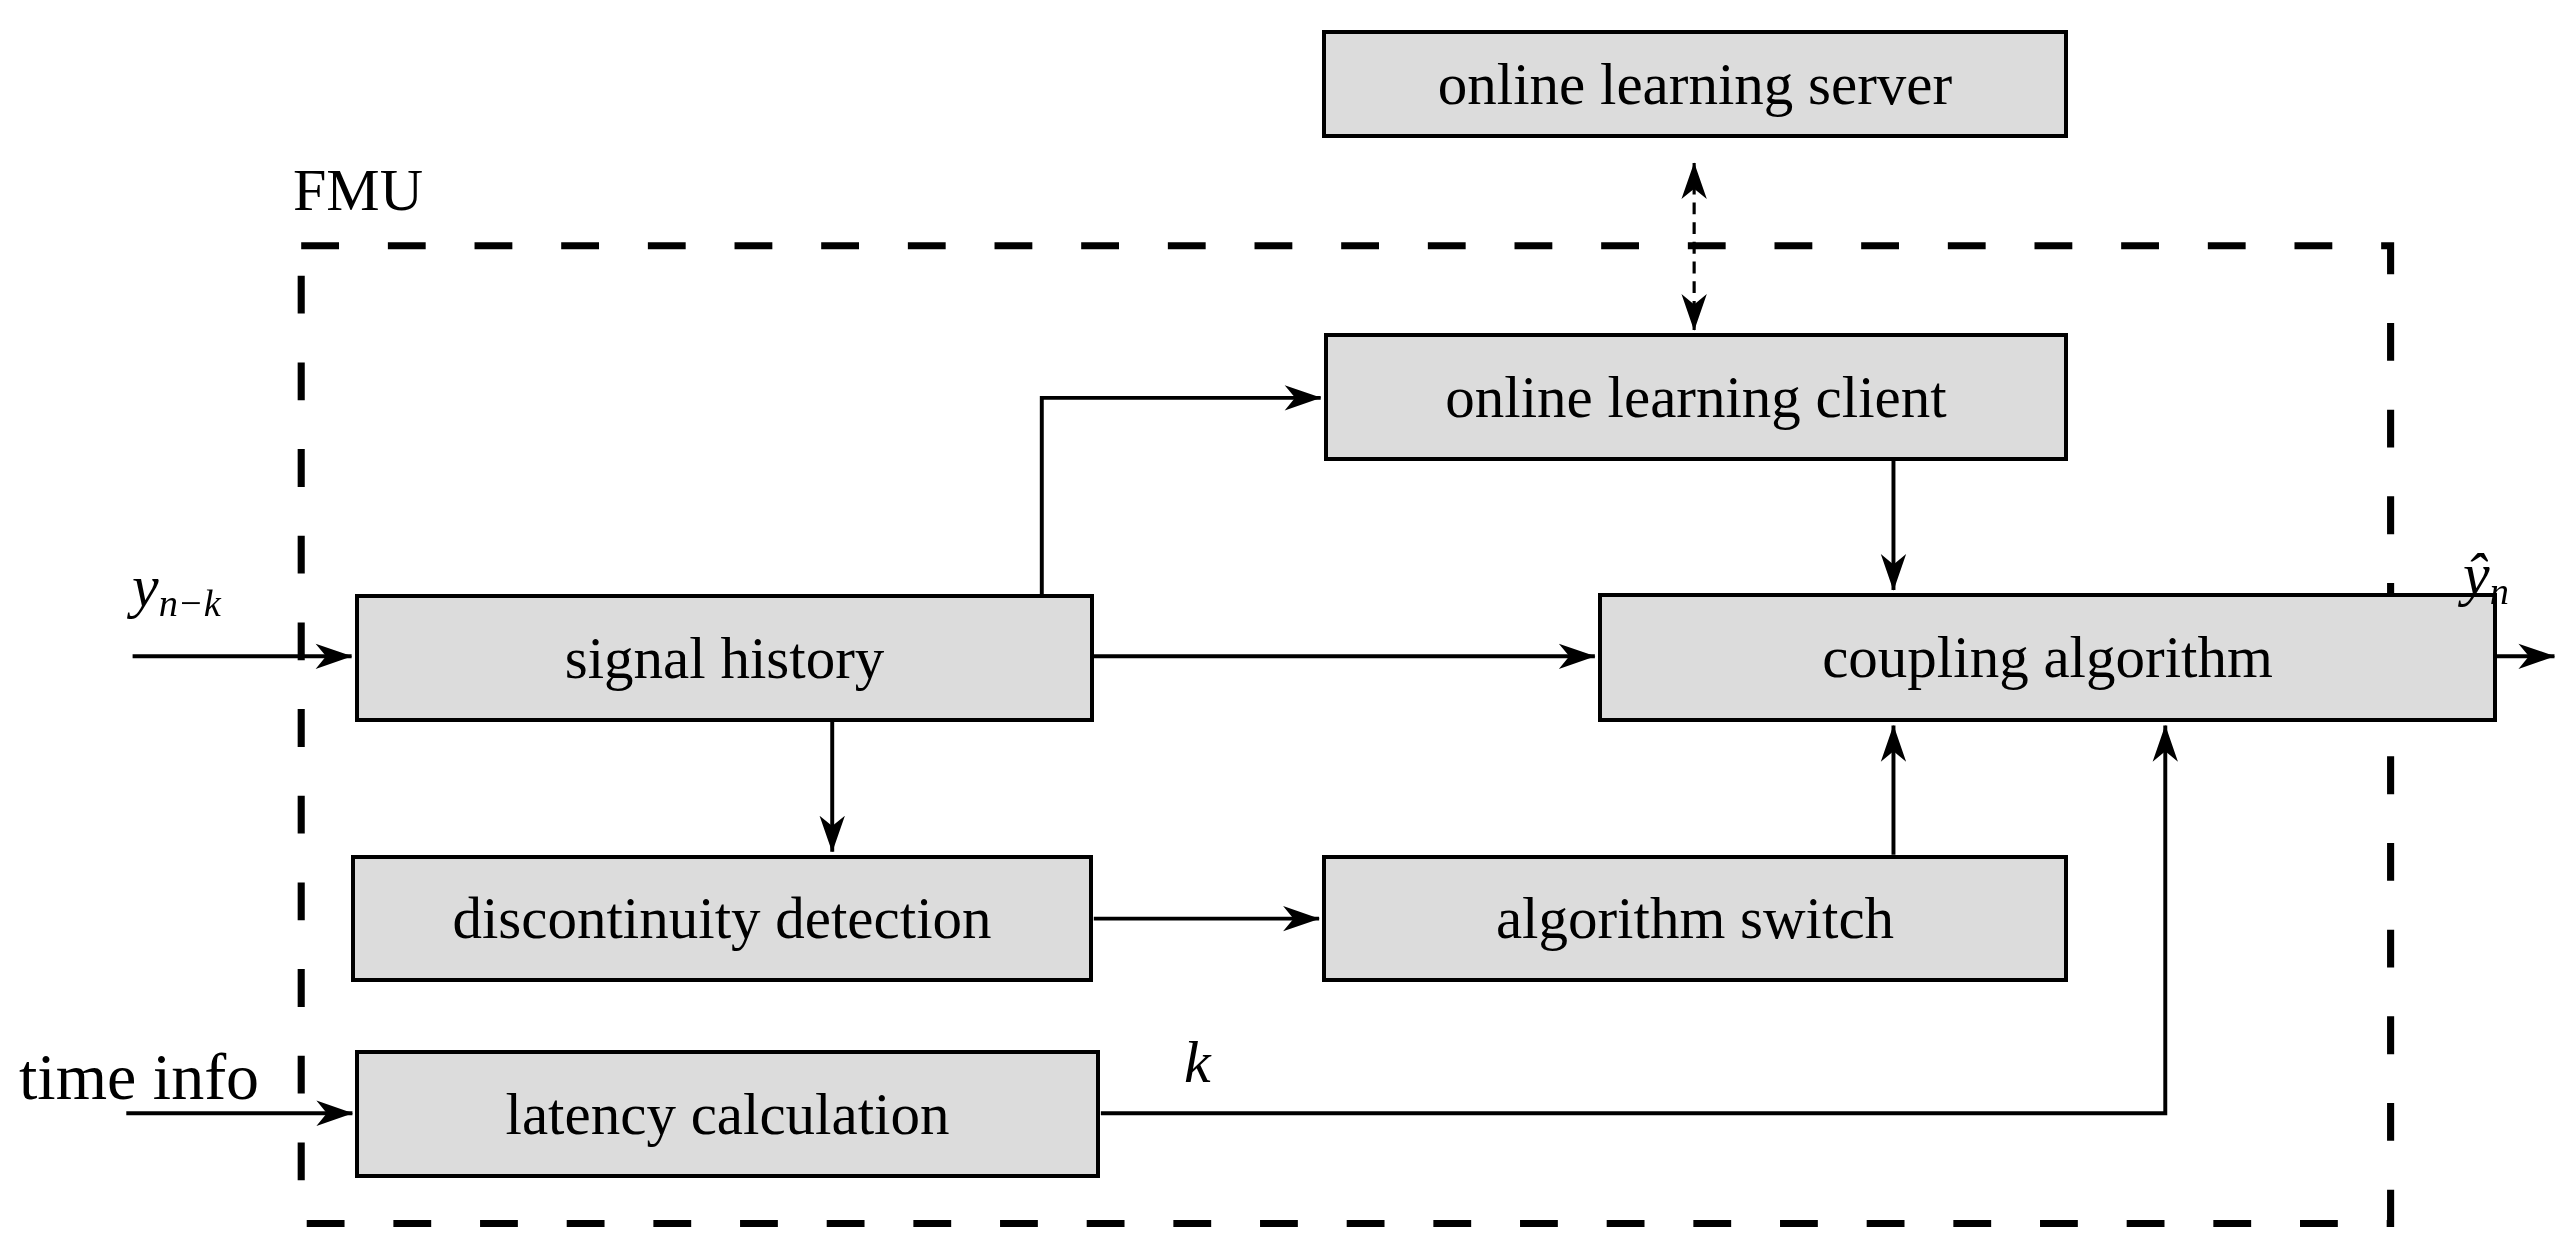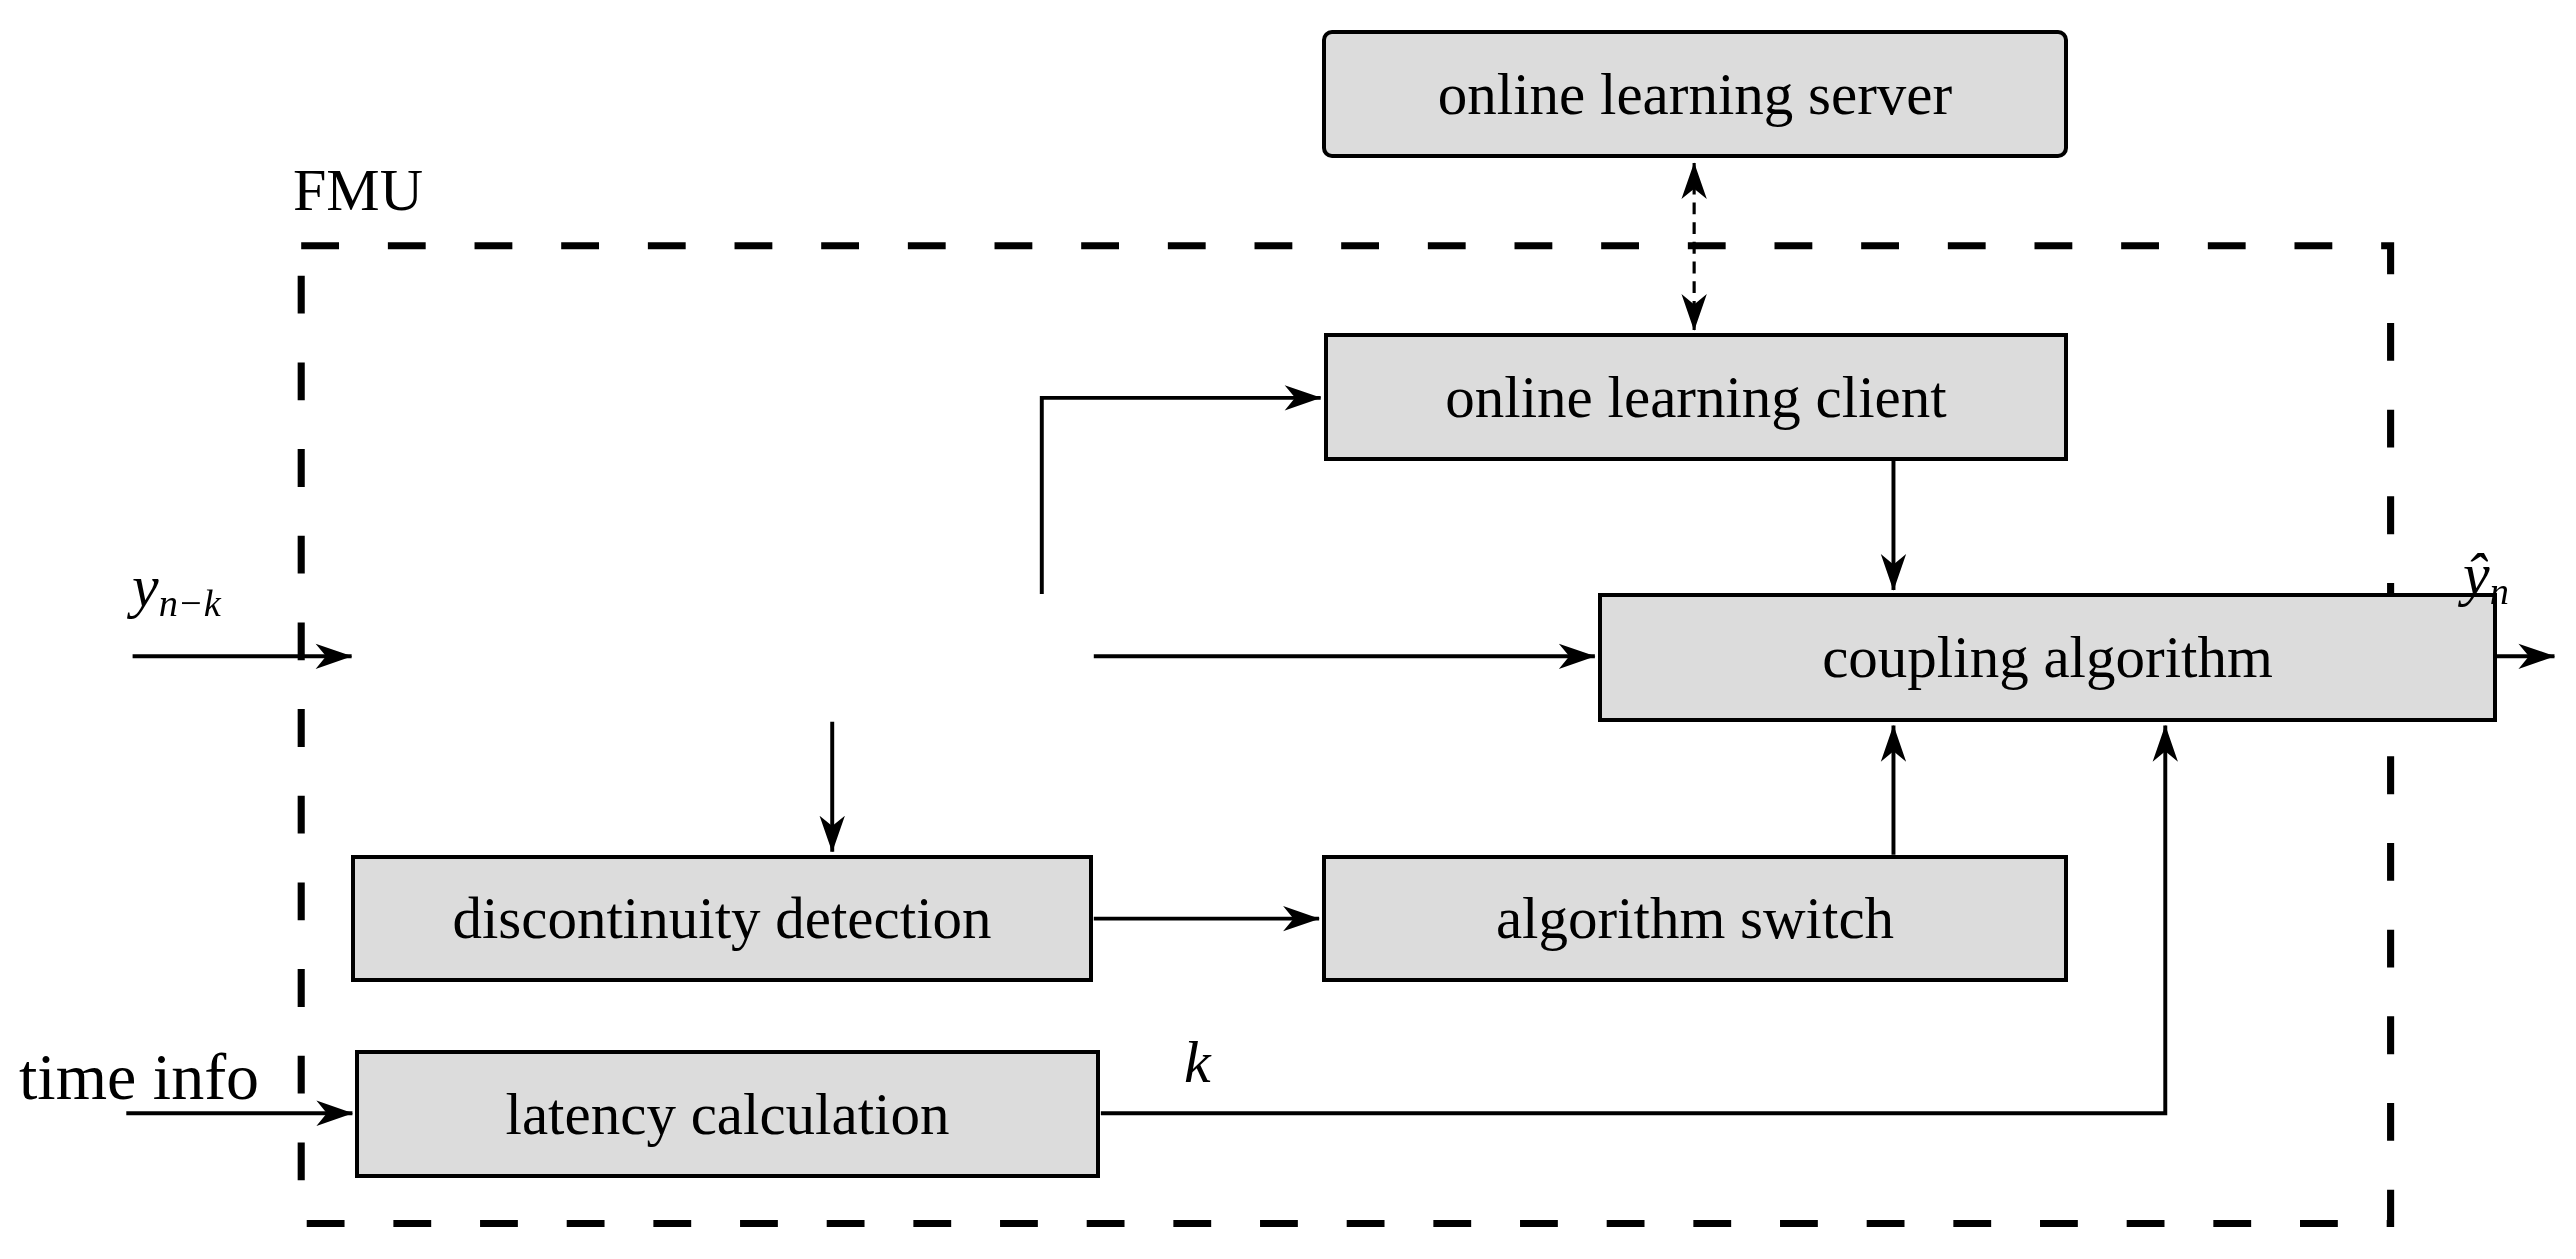--- a/index.html
+++ b/index.html
@@ -47,21 +47,21 @@
     font-size: 60px;
     font-style: italic;
     white-space: nowrap;
   }
   .math-label sub {
     font-size: 0.64em;
     line-height: 0;
     vertical-align: -0.25em;
   }
   
-  #n-server   { left: 1322px; top: 30px;   width: 746px; height: 128px; border-radius: 10px; }
+  #n-server   { left: 1322px; top: 30px;   width: 746px; height: 108px; }
   #n-client   { left: 1324px; top: 333px;  width: 744px; height: 128px; }
   #n-signal   { left: 355px;  top: 594px;  width: 739px; height: 128px; }
   #n-coupling { left: 1598px; top: 593px;  width: 899px; height: 129px; }
   #n-disc     { left: 351px;  top: 855px; width: 742px; height: 127px; justify-content: center; }
   #n-switch   { left: 1322px; top: 855px; width: 746px; height: 127px; }
   #n-latency  { left: 355px;  top: 1050px; width: 745px; height: 128px; }
 
   #lbl-fmu    { left: 293px;  top: 156px;  font-size: 60px; text-align: right; }
   #lbl-yin    { left: 132px;  top: 552px; }
   #lbl-yout   { left: 2463px; top: 540px; }
@@ -104,20 +104,23 @@
 
     <path d="M160,1413 H447" fill="none" stroke="#000000" stroke-width="5" marker-end="url(#ah)"></path>
   </svg>
 
   <div class="box" id="n-server">
     <span>online learning server</span>
   </div>
   <div class="box" id="n-client">
     <span>online learning client</span>
   </div>
+  <div class="box" id="n-signal">
+    <span>signal history</span>
+  </div>
   <div class="box" id="n-coupling">
     <span>coupling algorithm</span>
   </div>
   <div class="box" id="n-disc">
     <span>discontinuity detection</span>
   </div>
   <div class="box" id="n-switch">
     <span>algorithm switch</span>
   </div>
   <div class="box" id="n-latency">

